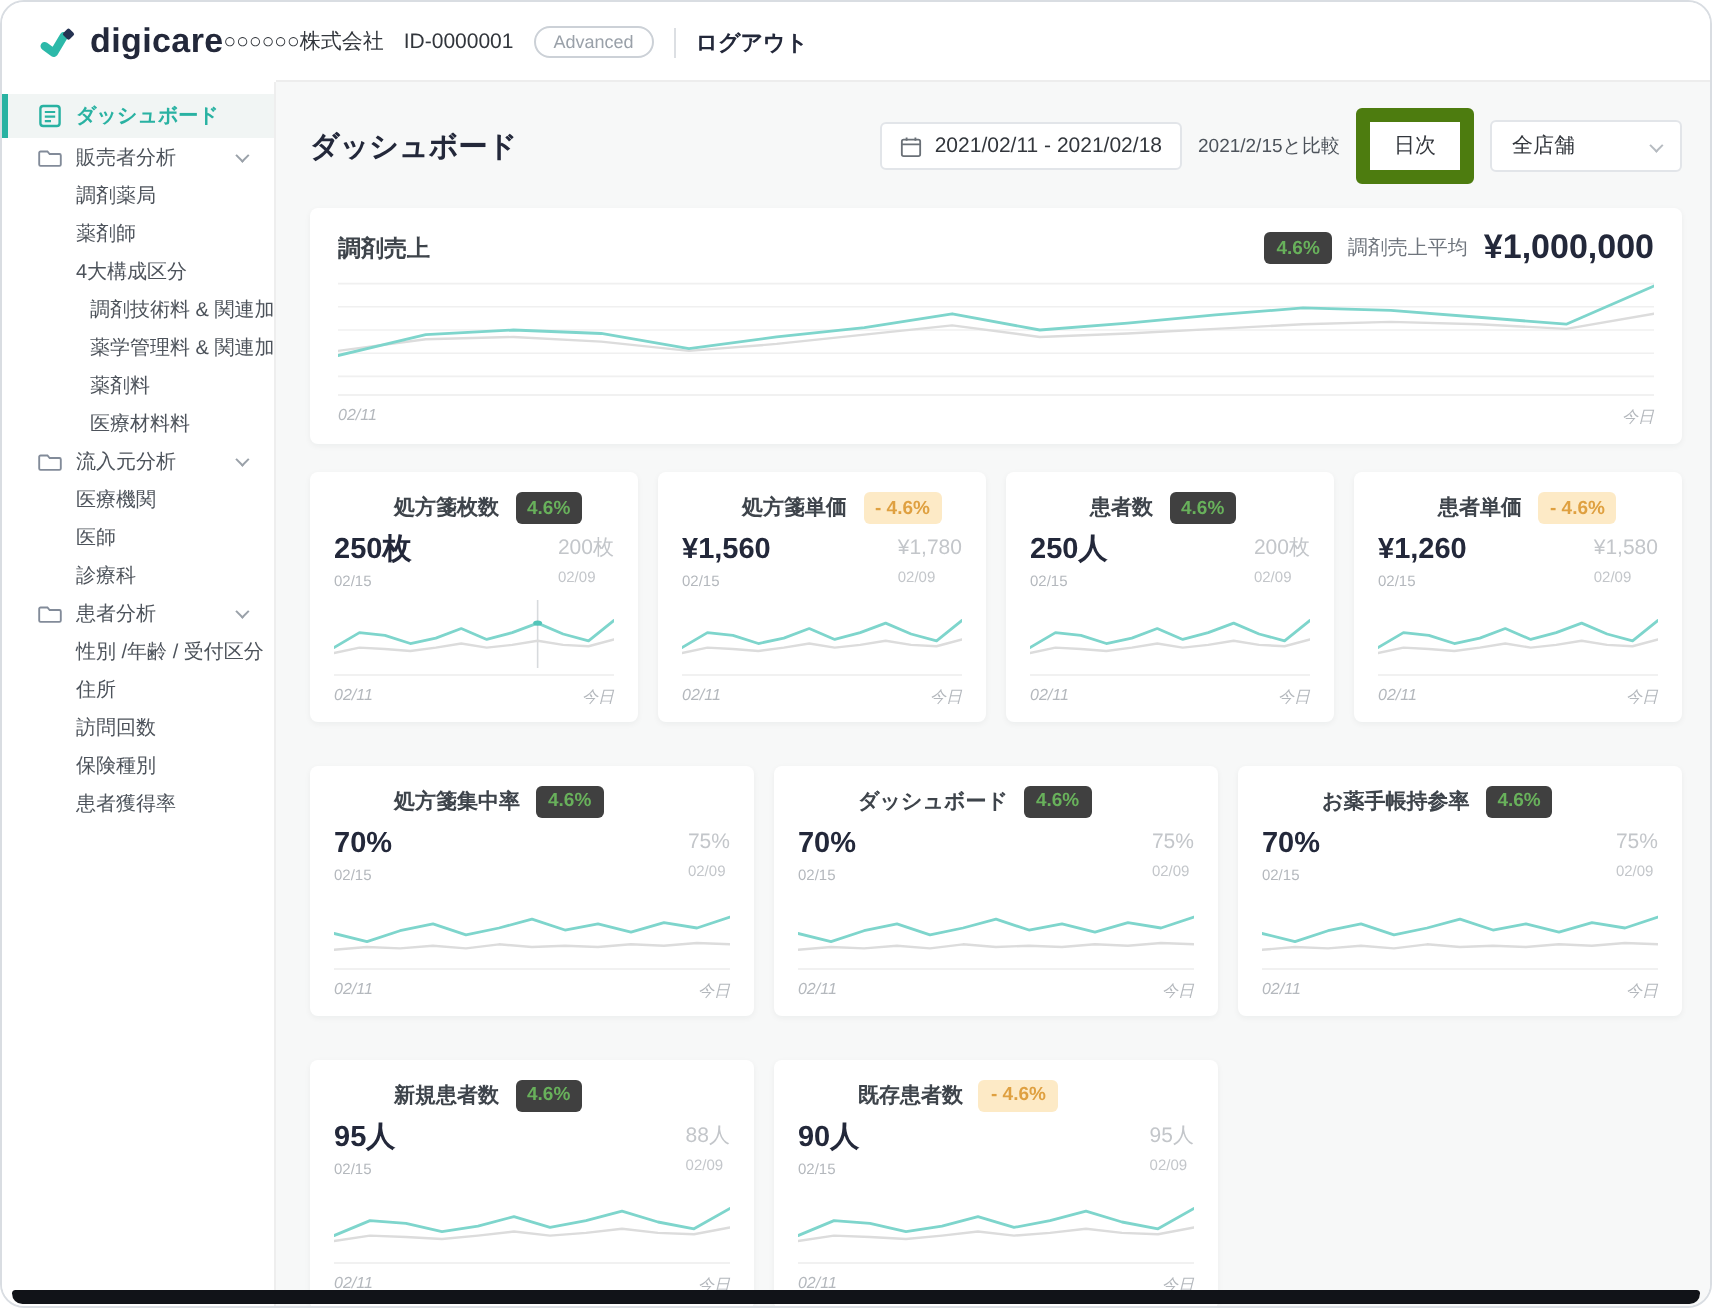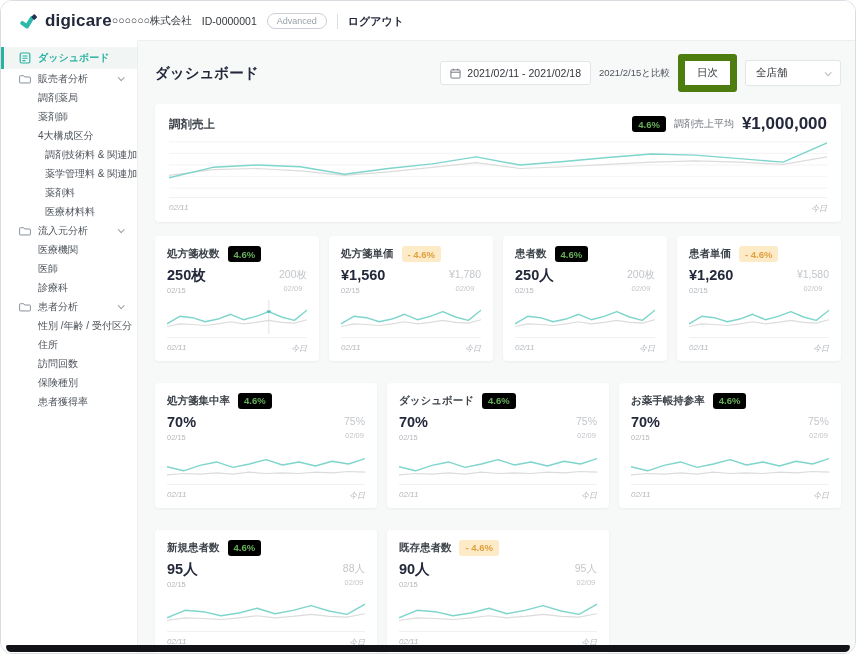--- a/index.html
+++ b/index.html
@@ -96,40 +96,40 @@
     background: #fff; border-radius: 4px;
     box-shadow: 0 1px 3px rgba(20,30,45,.05);
   }
   .main-card { padding: 10px 14px 8px 14px; }
   .main-head { display: flex; align-items: center; justify-content: space-between; margin-bottom: 2px; }
   .card-title { font-size: 11.5px; font-weight: 600; color: #3e444b; }
   .main-head-right { display: flex; align-items: center; gap: 8px; }
   .avg-label { font-size: 10px; color: #70767e; }
   .avg-value { font-size: 17px; font-weight: 700; color: #23283a; }
   .badge { font-size: 9.5px; font-weight: 600; padding: 2.5px 6px; border-radius: 3px; white-space: nowrap; }
-  .badge.positive { background: #000000; color: #68b15b; }
+  .badge.positive { background: #404040; color: #68b15b; }
   .badge.negative { background: #fdeac6; color: #dfa040; }
   .main-chart-svg { width: 100%; height: 58px; display: block; }
   .chart-footer {
     display: flex; justify-content: space-between;
     border-top: 1px solid #f1f1f1; margin-top: 3px; padding-top: 5px;
     font-size: 8px; color: #b4b8bd; font-style: italic;
   }
   .cards-row { display: flex; gap: 10px; }
   .cards-row.r1 { margin-top: 14px; }
   .cards-row.r2, .cards-row.r3 { margin-top: 22px; }
   .cards-row.r1 > .kpi-card { flex: 1 1 0; }
   .cards-row.r2 > .kpi-card, .cards-row.r3 > .kpi-card { flex: 0 0 calc((100% - 20px) / 3); }
   .kpi-card { padding: 10px 12px 7px 12px; }
-  .kpi-head { display: flex; align-items: center; gap: 8px; margin-bottom: 6px; }
+  .kpi-head { display: flex; align-items: center; gap: 8px; margin-bottom: 6px; margin-left: 30px; }
   .kpi-title { font-size: 10.5px; font-weight: 600; color: #3e444b; white-space: nowrap; }
   .kpi-values { display: flex; justify-content: space-between; align-items: flex-start; }
   .kpi-value { font-size: 14.5px; font-weight: 700; color: #23283a; line-height: 1.1; }
   .kpi-value-date { font-size: 7.5px; color: #b4b8bd; margin-top: 2px; }
-  .kpi-compare { text-align: center; }
+  .kpi-compare { text-align: left; }
   .kpi-compare-value { font-size: 10.5px; color: #c3c6ca; line-height: 1.3; }
   .kpi-compare-date { font-size: 7.5px; color: #c3c6ca; margin-top: 2px; }
   .spark-svg { width: 100%; height: 34px; display: block; margin-top: 5px; }
   
   .bottom-bezel {
     position: absolute; left: 5px; right: 5px; bottom: 1px; height: 7px;
     background: #111318; border-radius: 3px 3px 9px 9px;
   }
 </style>
 </head>

